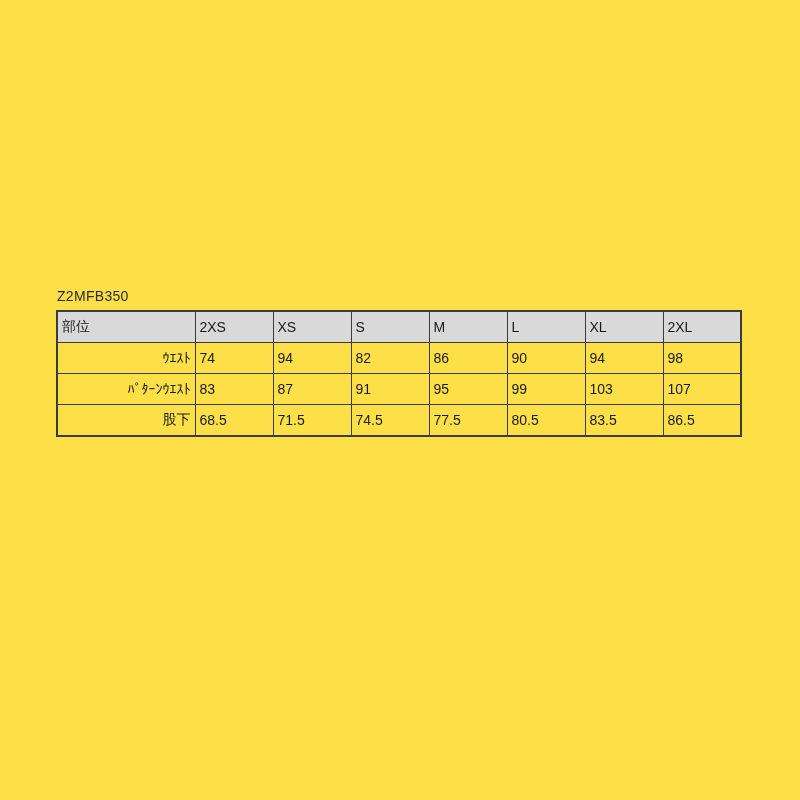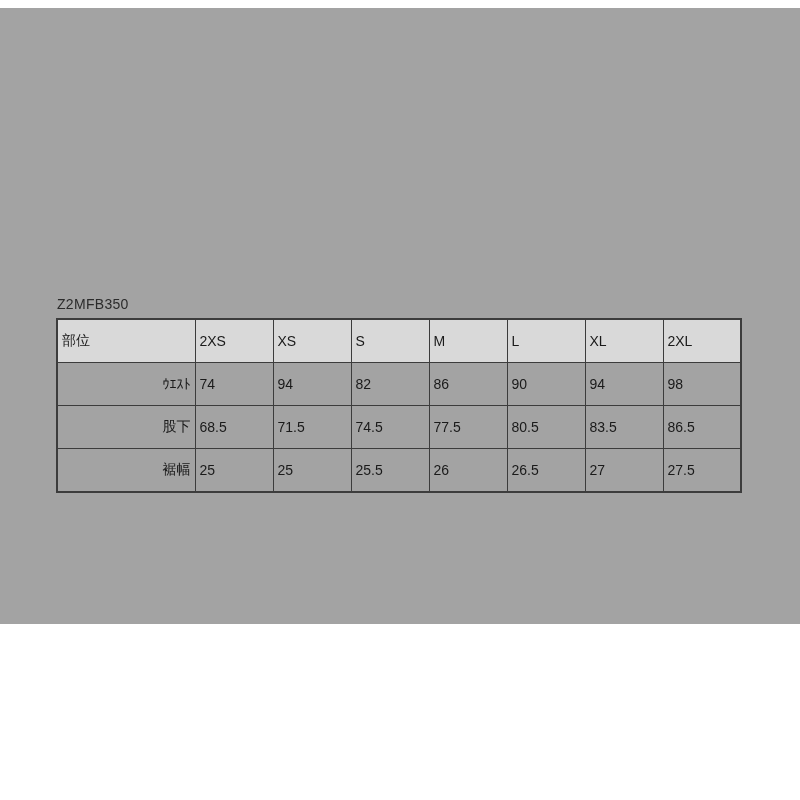--- a/index.html
+++ b/index.html
@@ -6,24 +6,23 @@
     margin: 0;
     padding: 0;
     width: 800px;
     height: 800px;
     background: #ffffff;
     font-family: "Liberation Sans", "DejaVu Sans", sans-serif;
   }
   .canvas {
     position: relative;
     width: 800px;
-    height: 616px;
-    background: #a3a3a3;
+    height: 800px;
+    background: #fde047;
     overflow: hidden;
-    margin-top: 8px;
   }
   .product-code {
     position: absolute;
     left: 57px;
     top: 288px;
     font-size: 14px;
     line-height: 16px;
     color: #2b2b2b;
     letter-spacing: 0.3px;
   }
@@ -34,21 +33,21 @@
     border-collapse: collapse;
     table-layout: fixed;
     border: 2px solid #3c3c3c;
   }
   table.size-chart th,
   table.size-chart td {
     border: 1px solid #3c3c3c;
     height: 26px;
     font-size: 14px;
     color: #1a1a1a;
-    padding: 8px 4px;
+    padding: 2px 4px;
     overflow: hidden;
     white-space: nowrap;
   }
   table.size-chart th {
     background: #d9d9d9;
     font-weight: normal;
     text-align: left;
   }
   td.label {
     text-align: right;
@@ -94,35 +93,35 @@
         <td class="label">ｳｴｽﾄ</td>
         <td class="num">74</td>
         <td class="num">94</td>
         <td class="num">82</td>
         <td class="num">86</td>
         <td class="num">90</td>
         <td class="num">94</td>
         <td class="num">98</td>
       </tr>
       <tr>
+        <td class="label">ﾊﾟﾀｰﾝｳｴｽﾄ</td>
+        <td class="num">83</td>
+        <td class="num">87</td>
+        <td class="num">91</td>
+        <td class="num">95</td>
+        <td class="num">99</td>
+        <td class="num">103</td>
+        <td class="num">107</td>
+      </tr>
+      <tr>
         <td class="label">股下</td>
         <td class="num">68.5</td>
         <td class="num">71.5</td>
         <td class="num">74.5</td>
         <td class="num">77.5</td>
         <td class="num">80.5</td>
         <td class="num">83.5</td>
         <td class="num">86.5</td>
       </tr>
-      <tr>
-        <td class="label">裾幅</td>
-        <td class="num">25</td>
-        <td class="num">25</td>
-        <td class="num">25.5</td>
-        <td class="num">26</td>
-        <td class="num">26.5</td>
-        <td class="num">27</td>
-        <td class="num">27.5</td>
-      </tr>
     </tbody>
   </table>
 
 </div>
 
 </body></html>

